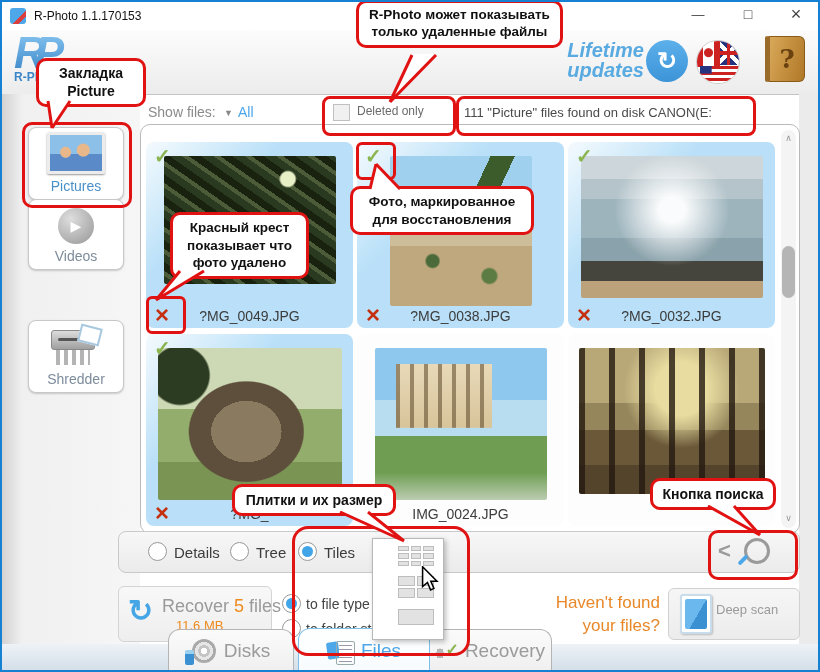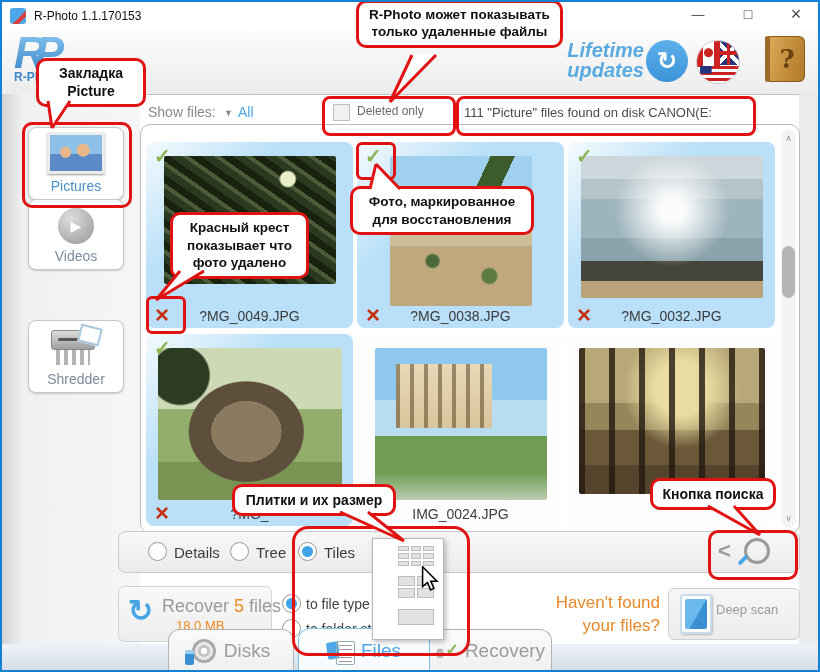--- a/index.html
+++ b/index.html
@@ -329,21 +329,21 @@
 <span class="radio-label" id="lb-tree">Tree</span>
 <span class="radio on" id="rb-tiles"></span>
 <span class="radio-label" id="lb-tiles">Tiles</span>
 <span class="abs" id="search-back">&lt;</span>
 <span class="abs" id="search-lens"></span>
 <span class="abs" id="search-handle"></span>
 
 <div class="abs" id="recover-btn"></div>
 <span class="abs" id="recover-icon">↻</span>
 <span class="abs" id="recover-line1"><span>Recover</span> <span class="cnt">5</span> <span>files</span></span>
-<span class="abs" id="recover-size">18.0 MB</span>
+<span class="abs" id="recover-size">11.6 MB</span>
 <span class="radio on" id="rb-dest1"></span>
 <span class="abs" id="lb-dest1">to file type fo</span>
 <span class="radio" id="rb-dest2"></span>
 <span class="abs" id="lb-dest2">to folder stru</span>
 <div class="abs" id="havent">
   <div>Haven't found</div>
   <div>your files?</div>
 </div>
 <div class="abs" id="deep-btn"></div>
 <span class="abs" id="deep-icon"></span>

